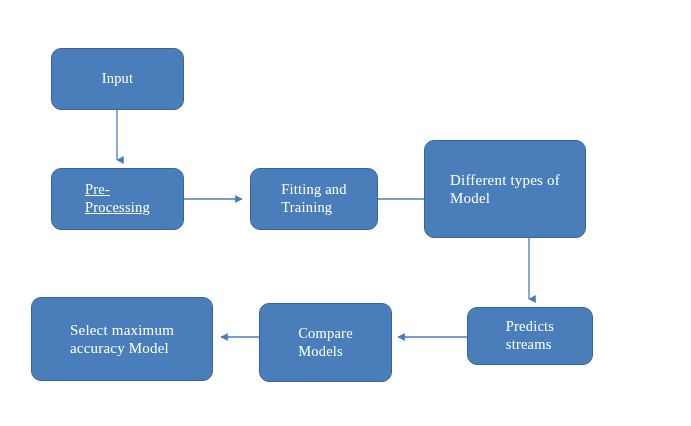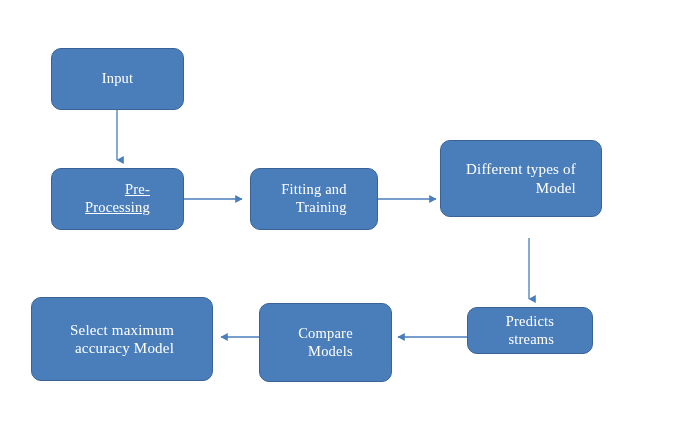--- a/index.html
+++ b/index.html
@@ -19,21 +19,21 @@
     position: absolute;
     box-sizing: border-box;
     background: #4a7ebb;
     border: 1.5px solid #3d6architecture;
     border: 1.5px solid #3b6295;
     border-radius: 10px;
     color: #ffffff;
     display: flex;
     align-items: center;
     justify-content: center;
-    text-align: right;
+    text-align: left;
     line-height: 1.22;
     font-size: 14.5px;
     letter-spacing: 0.2px;
     padding: 2px 6px;
     white-space: pre-line;
   }
   .node.big { font-size: 15px; }
   svg.edges {
     position: absolute;
     left: 0;
@@ -75,24 +75,24 @@
   </svg>
 
   <div class="node" style="left:51px; top:48px; width:133px; height:62px;">Input</div>
 
   <div class="node" style="left:51px; top:168px; width:133px; height:62px;text-decoration:underline;">Pre-
 Processing</div>
 
   <div class="node" style="left:250px; top:168px; width:128px; height:62px;">Fitting and
 Training</div>
 
-  <div class="node big" style="left:440px; top:140px; width:162px; height:77px;">Different types of
+  <div class="node big" style="left:424px; top:140px; width:162px; height:98px;">Different types of
 Model</div>
 
-  <div class="node" style="left:467px; top:307px; width:126px; height:47px;">Predicts
+  <div class="node" style="left:467px; top:307px; width:126px; height:58px;">Predicts
 streams</div>
 
   <div class="node" style="left:259px; top:303px; width:133px; height:79px;">Compare
 Models</div>
 
   <div class="node big" style="left:31px; top:297px; width:182px; height:84px;">Select maximum
 accuracy Model</div>
 
 </div>
 

